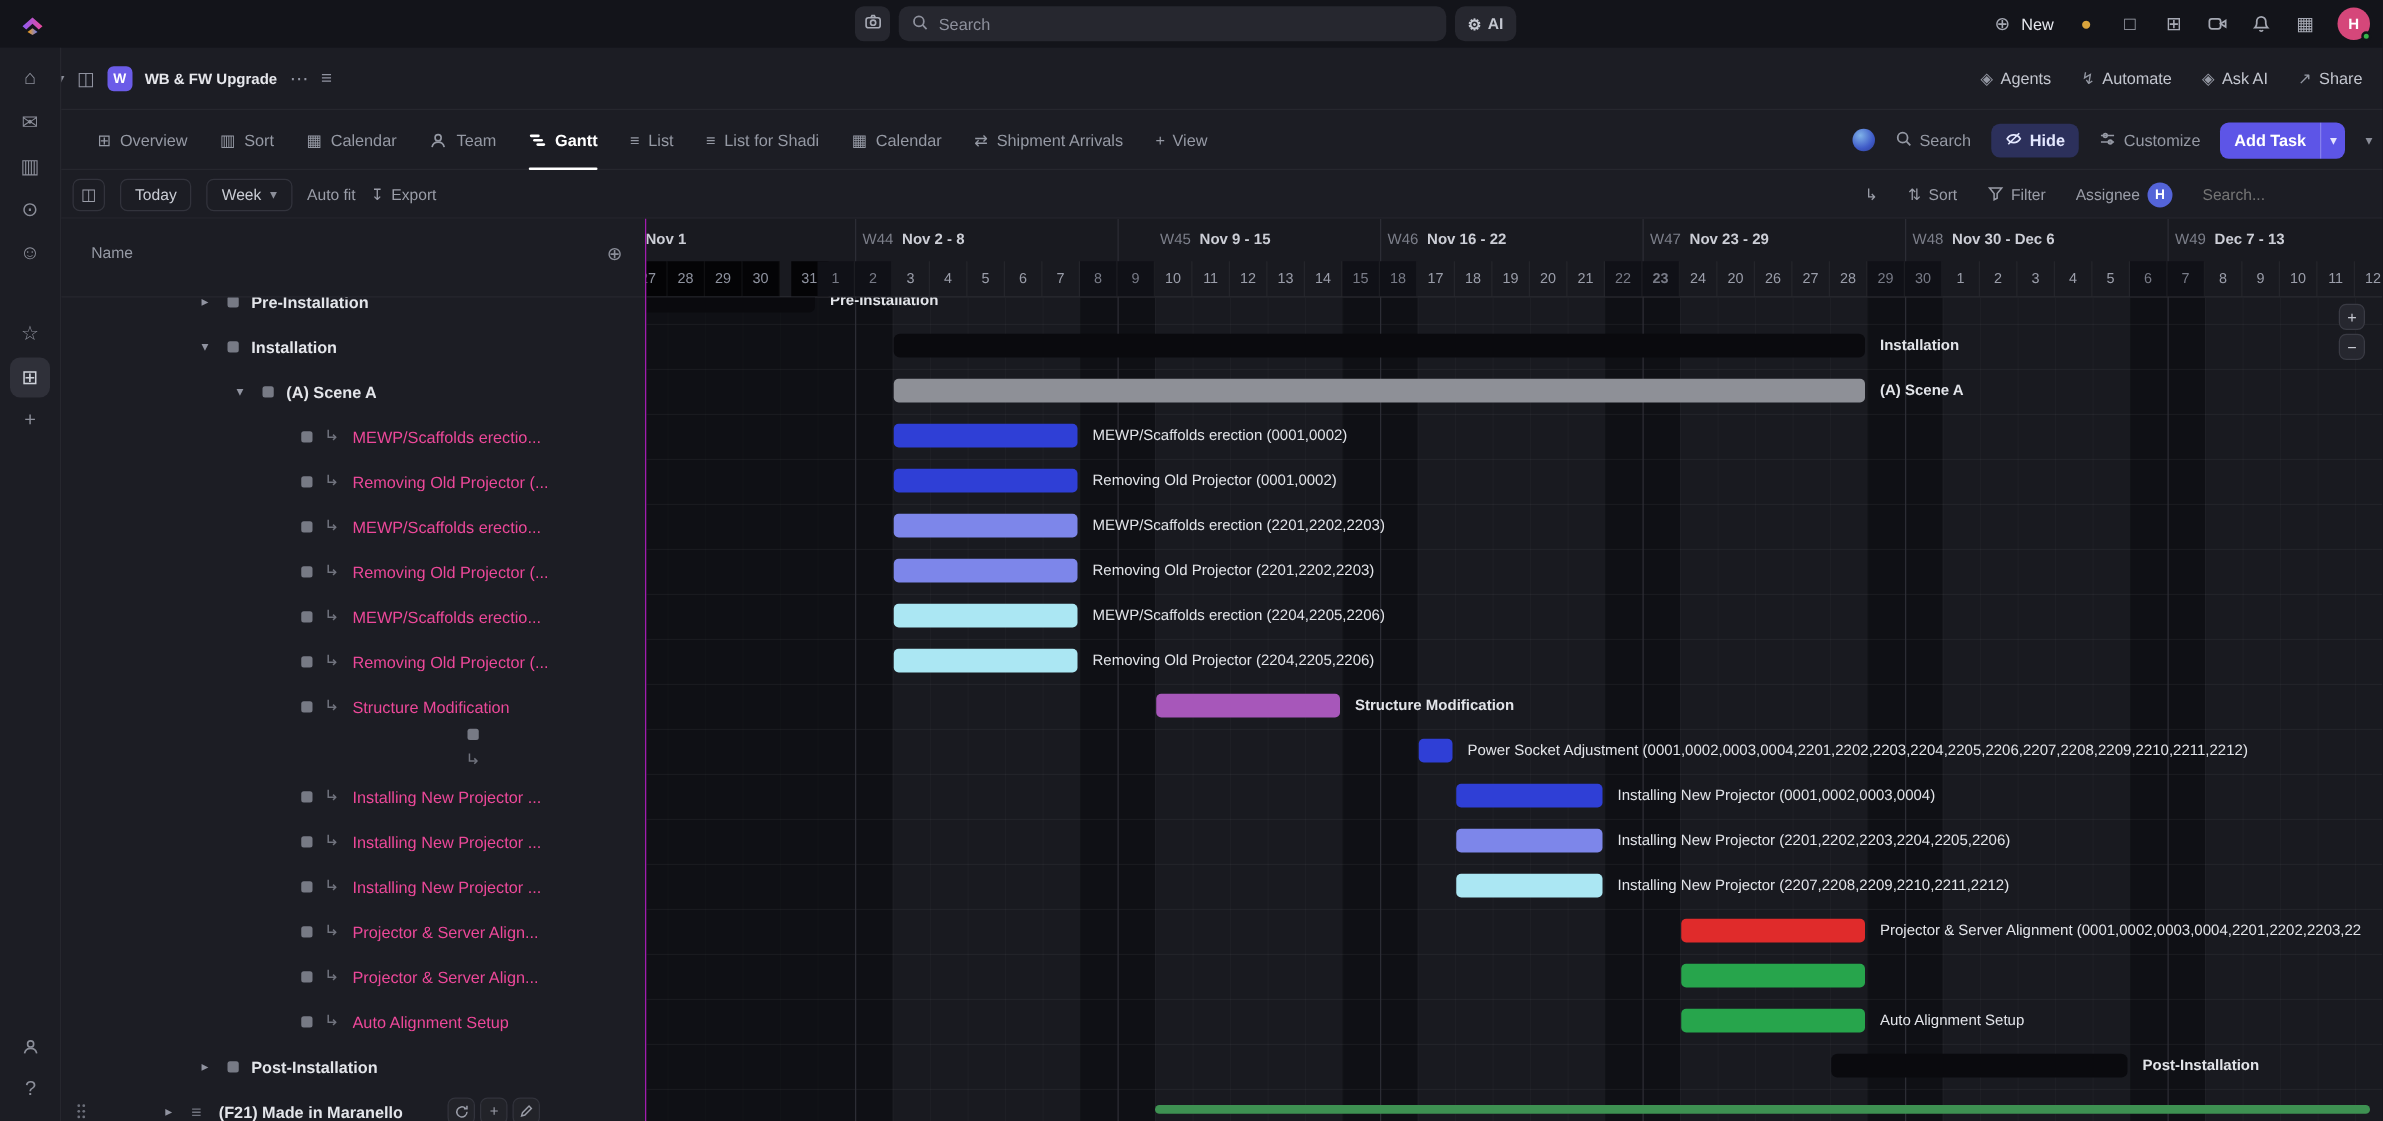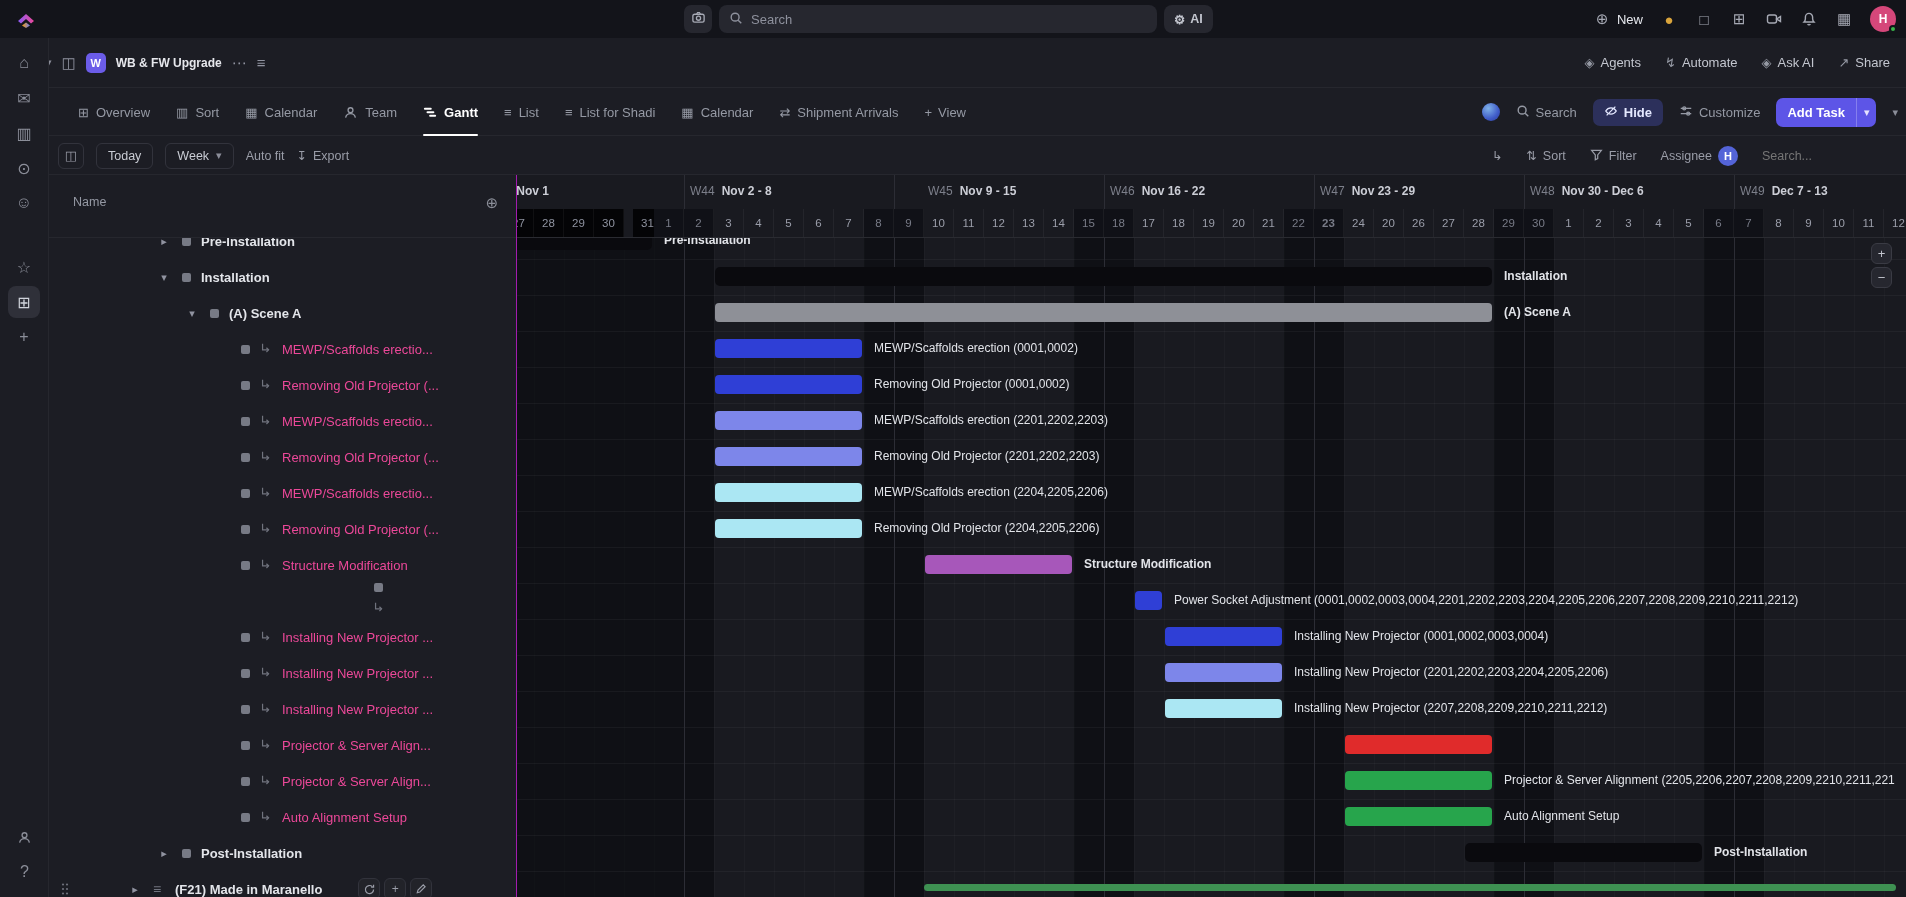--- a/index.html
+++ b/index.html
@@ -778,22 +778,22 @@
       <div class="gbar-label grp" style="left: 567px; top: 317px;">Structure Modification</div>
       <div class="gbar" style="left: 618px; width: 27px; top: 353px; background: rgb(47, 63, 214);"></div>
       <div class="gbar-label" style="left: 657px; top: 353px;">Power Socket Adjustment (0001,0002,0003,0004,2201,2202,2203,2204,2205,2206,2207,2208,2209,2210,2211,2212)</div>
       <div class="gbar" style="left: 648px; width: 117px; top: 389px; background: rgb(47, 63, 214);"></div>
       <div class="gbar-label" style="left: 777px; top: 389px;">Installing New Projector (0001,0002,0003,0004)</div>
       <div class="gbar" style="left: 648px; width: 117px; top: 425px; background: rgb(125, 134, 234);"></div>
       <div class="gbar-label" style="left: 777px; top: 425px;">Installing New Projector (2201,2202,2203,2204,2205,2206)</div>
       <div class="gbar" style="left: 648px; width: 117px; top: 461px; background: rgb(171, 231, 243);"></div>
       <div class="gbar-label" style="left: 777px; top: 461px;">Installing New Projector (2207,2208,2209,2210,2211,2212)</div>
       <div class="gbar" style="left: 828px; width: 147px; top: 497px; background: rgb(224, 43, 43);"></div>
+      <div class="gbar-label" style="left: 987px; top: 497px;">Projector &amp; Server Alignment (0001,0002,0003,0004,2201,2202,2203,22</div>
       <div class="gbar" style="left: 828px; width: 147px; top: 533px; background: rgb(39, 165, 76);"></div>
-      <div class="gbar-label" style="left: 987px; top: 533px;">Projector &amp; Server Alignment (2205,2206,2207,2208,2209,2210,2211,221</div>
       <div class="gbar" style="left: 828px; width: 147px; top: 569px; background: rgb(39, 165, 76);"></div>
       <div class="gbar-label" style="left: 987px; top: 569px;">Auto Alignment Setup</div>
       <div class="gbar" style="left: 948px; width: 237px; top: 605px; background: rgb(10, 10, 14); border-radius: 5px;"></div>
       <div class="gbar-label grp" style="left: 1197px; top: 605px;">Post-Installation</div>
     </div>
   <div id="chartSeps"></div>
   <div class="zoomctl">
     <div class="zbtn">+</div>
     <div class="zbtn">−</div>
   </div>

